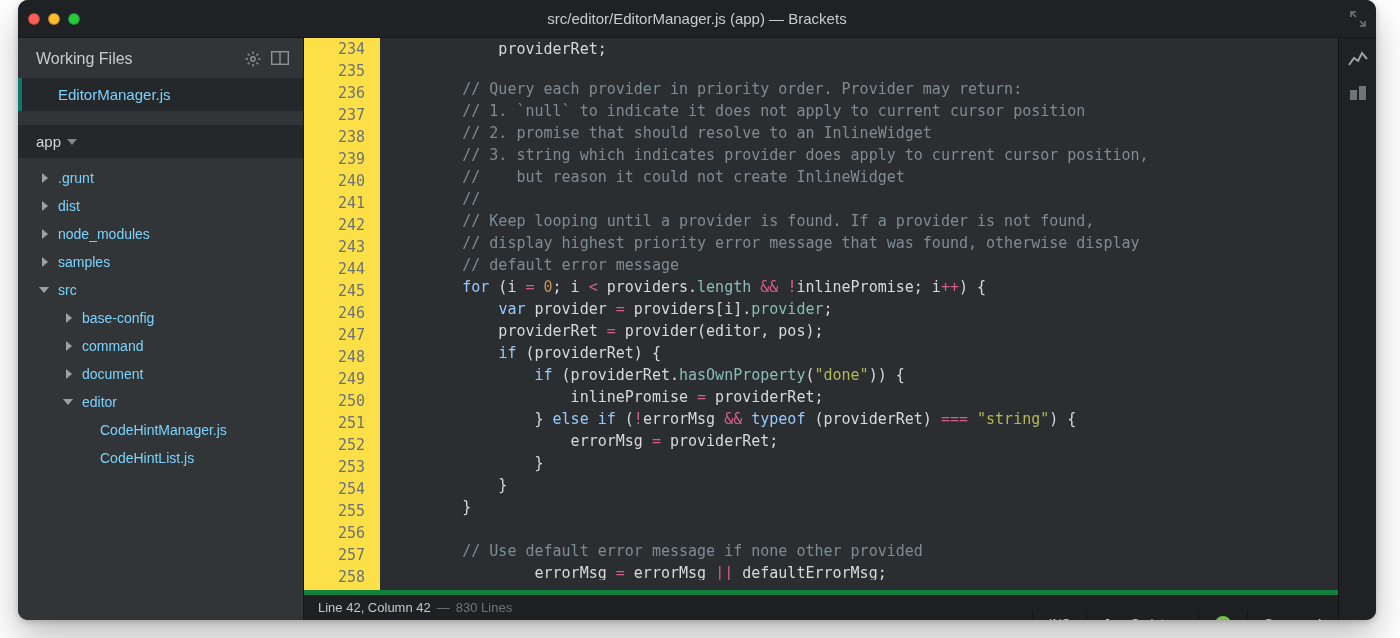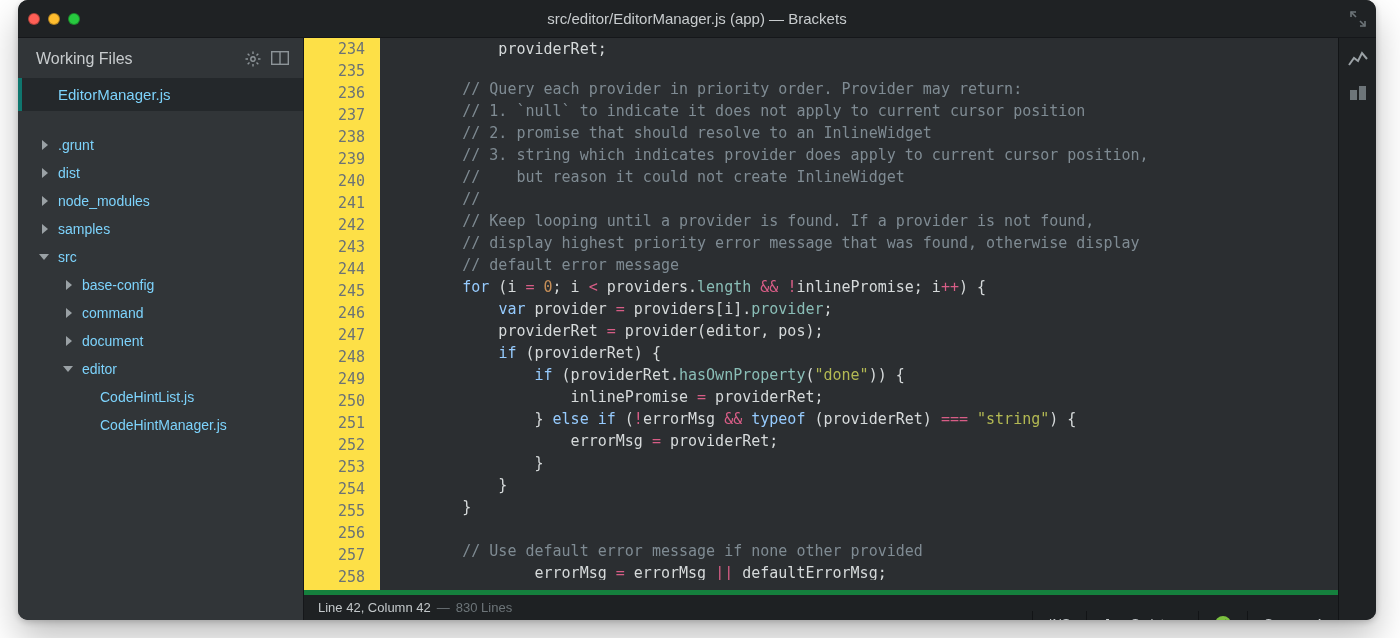--- a/index.html
+++ b/index.html
@@ -254,20 +254,24 @@
             </span>
           </span>
         </div>
         <div class="wf-item">
           <span>EditorManager.js</span>
         </div>
       </div>
 
       <div class="sb-divider"></div>
 
+      <div class="project-head">
+        <span>app</span>
+        <span class="caret down small"></span>
+      </div>
 
       <div class="tree">
         <div class="tree-row indent-1">
             <span class="tw">
               <span class="caret right"></span>
             </span>
             <span>.grunt</span>
           </div>
         <div class="tree-row indent-1">
             <span class="tw">
@@ -311,24 +315,24 @@
             </span>
             <span>document</span>
           </div>
         <div class="tree-row indent-2">
             <span class="tw">
               <span class="caret down"></span>
             </span>
             <span>editor</span>
           </div>
         <div class="tree-row indent-4">
+            <span>CodeHintManager.js</span>
+          </div>
+        <div class="tree-row indent-4">
             <span>CodeHintList.js</span>
-          </div>
-        <div class="tree-row indent-4">
-            <span>CodeHintManager.js</span>
           </div>
       </div>
     </div>
 
     <div class="editor-pane">
       <div class="code-scroller">
         <div class="gutter" id="gutter">
             <div class="ln">234</div>
             <div class="ln">235</div>
             <div class="ln">236</div>

